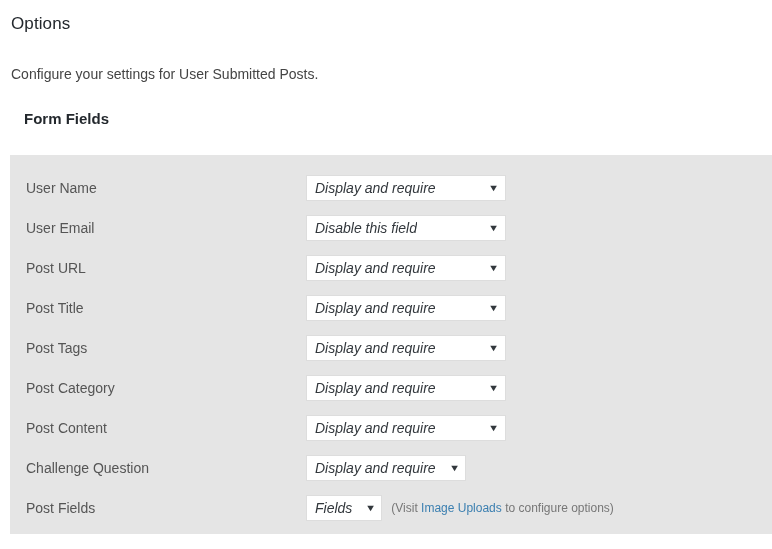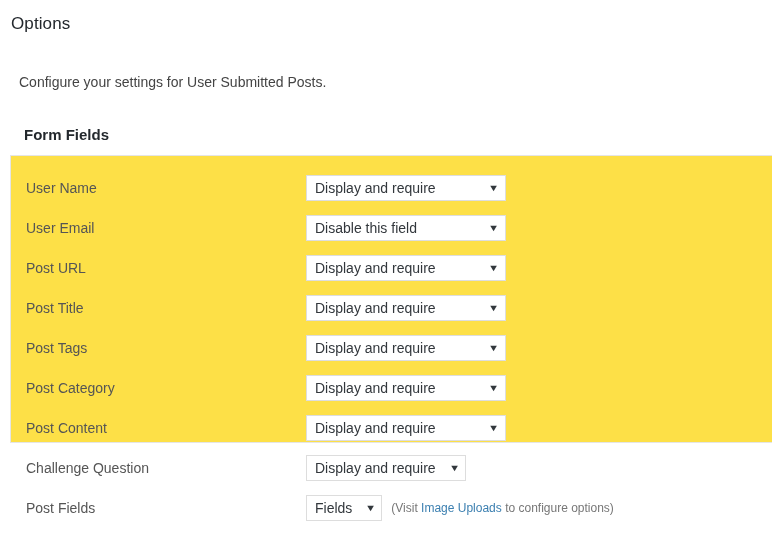--- a/index.html
+++ b/index.html
@@ -23,39 +23,39 @@
     line-height: 29px;
     margin: 0;
     padding: 9px 0 0 11px;
     letter-spacing: 0.1px;
   }
 
   .page-description {
     font-size: 14px;
     color: #444444;
     line-height: 18px;
-    margin: 8px;
+    margin: 0;
     padding: 27px 0 0 11px;
   }
 
   .section-heading {
     font-size: 15px;
     font-weight: bold;
     color: #23282d;
     margin: 0;
     padding: 27px 8px 0 24px;
   }
 
   .panel {
     position: absolute;
     left: 10px;
     top: 155px;
     right: -1px;
-    height: 288px;
-    background: #fde047;
+    height: 379px;
+    background: #e5e5e5;
     border: 1px solid #e5e5e5;
     box-sizing: border-box;
   }
 
   .rows {
     padding-top: 12px;
   }
 
   .field-row {
     display: flex;
@@ -96,20 +96,21 @@
   .select-box.wide {
     width: 200px;
   }
   .select-box.auto {
     width: auto;
     padding-right: 6px;
   }
   .select-box .sel-text {
     overflow: hidden;
     text-overflow: ellipsis;
+    font-style: italic;
   }
   .select-box .caret {
     font-size: 9px;
     color: #32373c;
     margin-left: 14px;
     line-height: 1;
     transform: scaleX(1.25);
   }
   .select-box.wide .caret {
     margin-left: auto;

